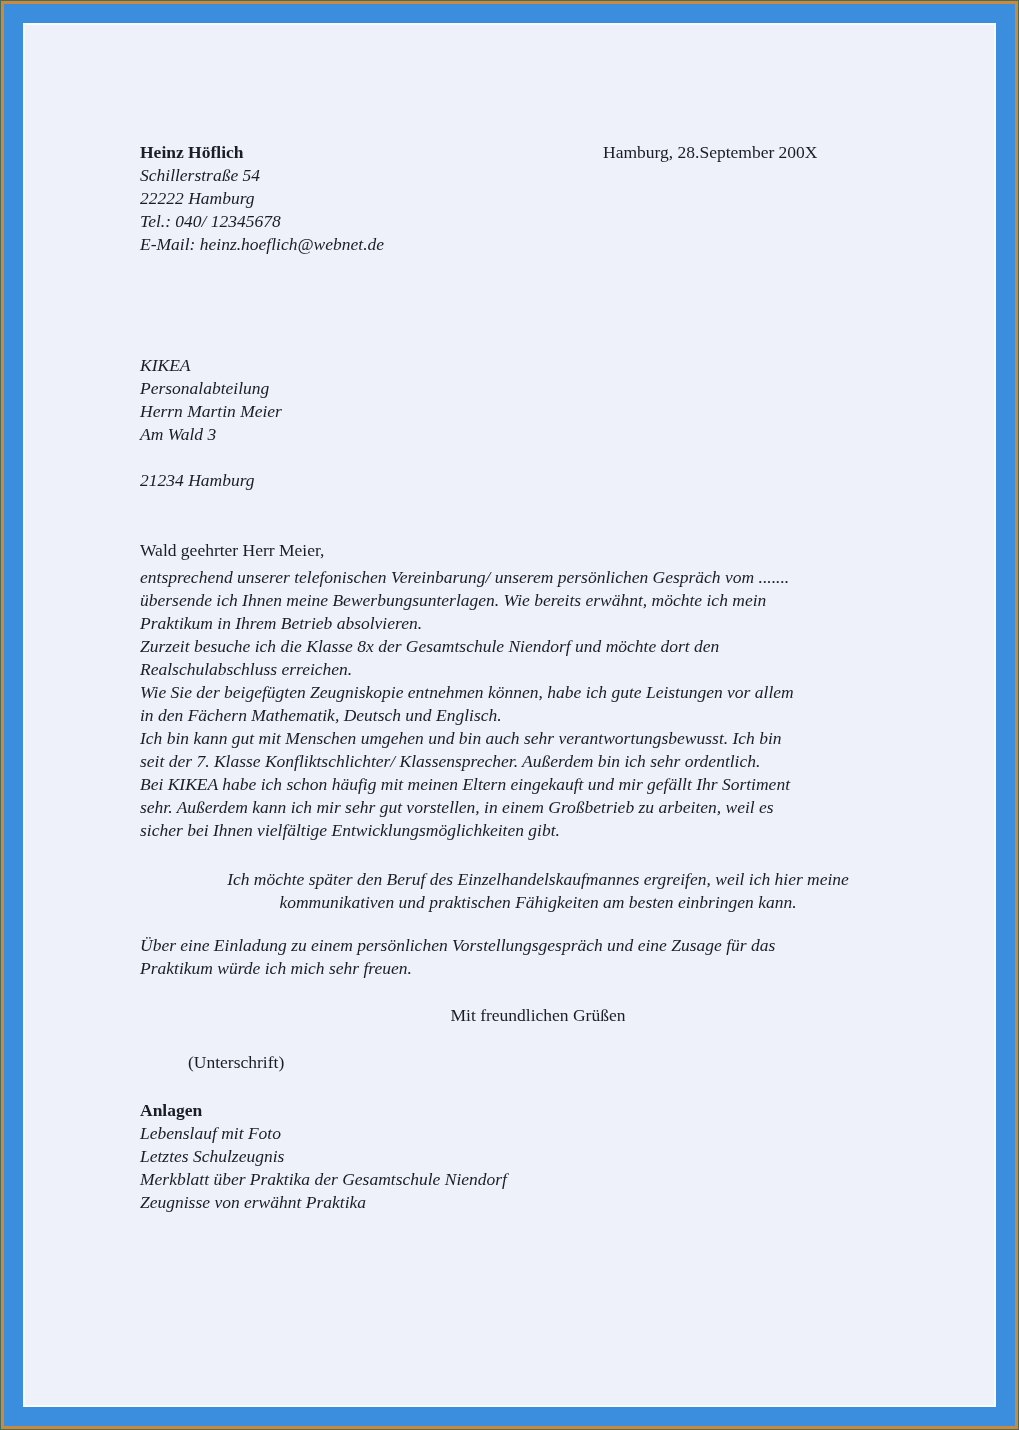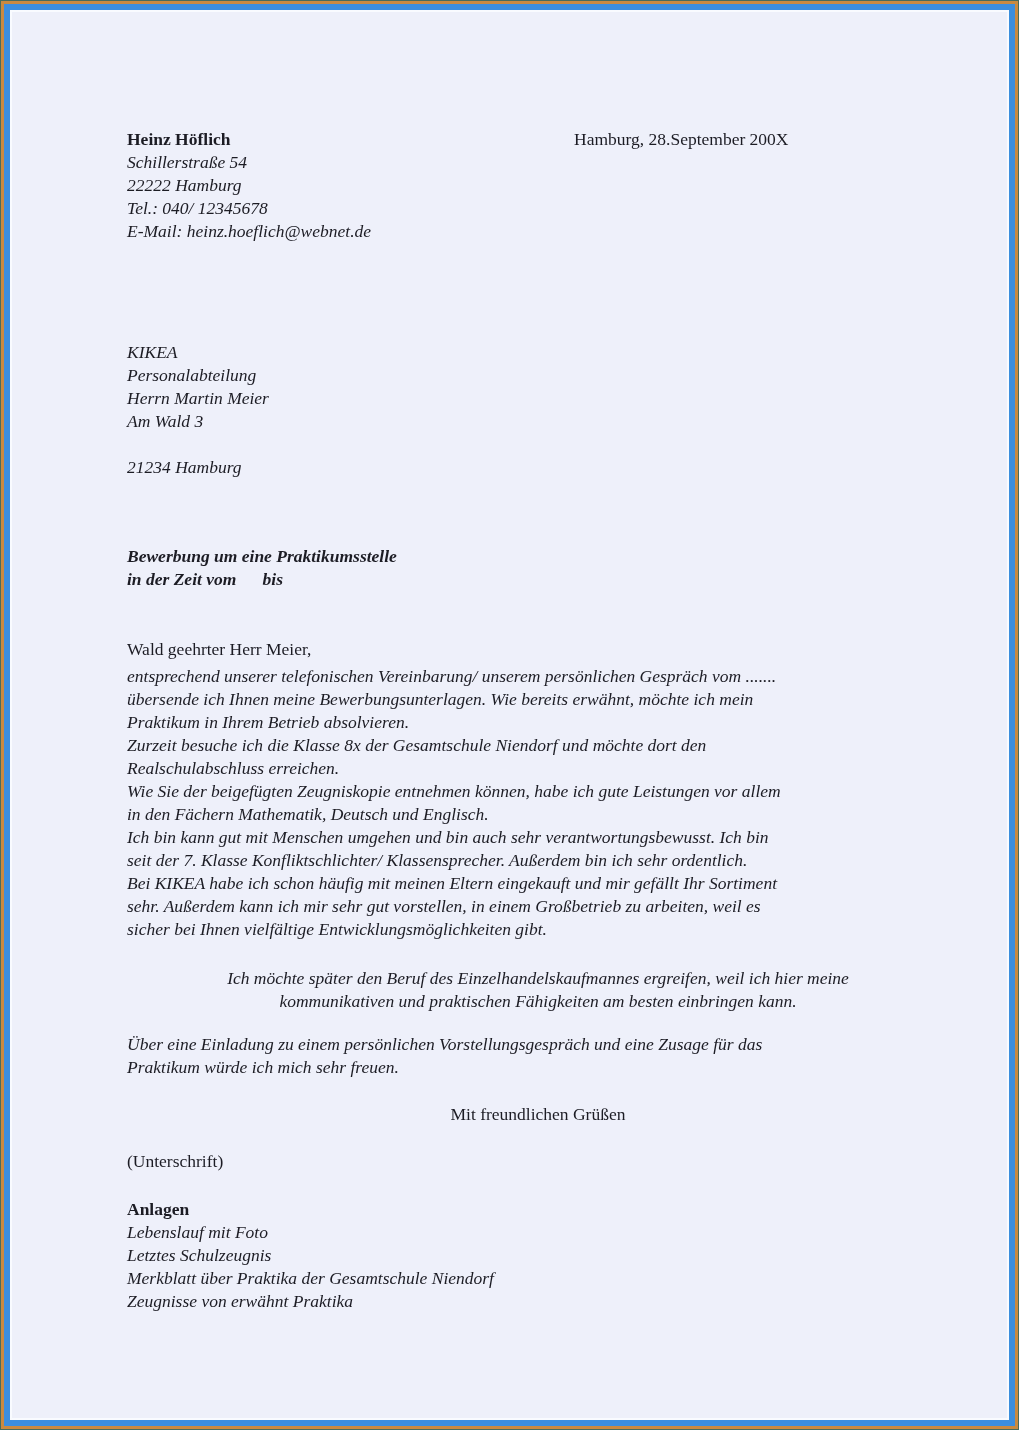--- a/index.html
+++ b/index.html
@@ -12,44 +12,44 @@
   html,body{margin:0;padding:0;background:#ffffff;}
   .frame-outer{
     width:1019px;height:1430px;box-sizing:border-box;
     border:1px solid var(--border-dark);
     background:var(--border-orange);
     padding:3px;
   }
   .frame-blue{
     width:100%;height:100%;box-sizing:border-box;
     background:var(--border-blue);
-    padding:6px;
+    padding:19px;
   }
   .page{
     width:100%;height:100%;box-sizing:border-box;
     background:var(--page-bg);
     box-shadow:inset 0 0 0 2px rgba(250,252,255,0.9);
     padding:118px 60px 40px 117px;
     font-family:"Liberation Serif","DejaVu Serif",serif;
     font-size:17.5px;line-height:23px;
     color:var(--text-color);
     overflow:hidden;
   }
   .pre{white-space:pre-wrap;font-style:italic;}
   .header{position:relative;}
   .sender-name{font-weight:bold;}
-  .date{position:absolute;left:447px;top:0;white-space:nowrap;}
+  .date{position:absolute;left:463px;top:0;white-space:nowrap;}
   .recipient{margin-top:98px;}
   .subject{margin-top:66px;font-weight:bold;}
   .salutation{margin-top:47px;}
   .para-1{margin-top:4px;}
   .para-2{margin-top:26px;text-align:center;}
   .para-3{margin-top:20px;}
   .closing{margin-top:24px;text-align:center;}
-  .signature{margin-top:24px;}
+  .signature{margin-top:24px;margin-left:48px;}
   .enclosures{margin-top:25px;}
   .enclosures-title{font-weight:bold;margin-top:12px;}
 </style>
 </head>
 <body>
 
 <div class="frame-outer">
   <div class="frame-blue">
     <div class="page">
 
@@ -64,22 +64,20 @@
         <div class="date">Hamburg, 28.September 200X</div>
       </div>
 
       <div class="recipient pre">KIKEA
 Personalabteilung
 Herrn Martin Meier
 Am Wald 3
 
 21234 Hamburg</div>
 
-      <div class="subject pre">Bewerbung um eine Praktikumsstelle
-in der Zeit vom      bis</div>
 
       <div class="salutation">Wald geehrter Herr Meier,</div>
 
       <div class="para-1 pre">entsprechend unserer telefonischen Vereinbarung/ unserem persönlichen Gespräch vom .......
 übersende ich Ihnen meine Bewerbungsunterlagen. Wie bereits erwähnt, möchte ich mein
 Praktikum in Ihrem Betrieb absolvieren.
 Zurzeit besuche ich die Klasse 8x der Gesamtschule Niendorf und möchte dort den
 Realschulabschluss erreichen.
 Wie Sie der beigefügten Zeugniskopie entnehmen können, habe ich gute Leistungen vor allem
 in den Fächern Mathematik, Deutsch und Englisch.

